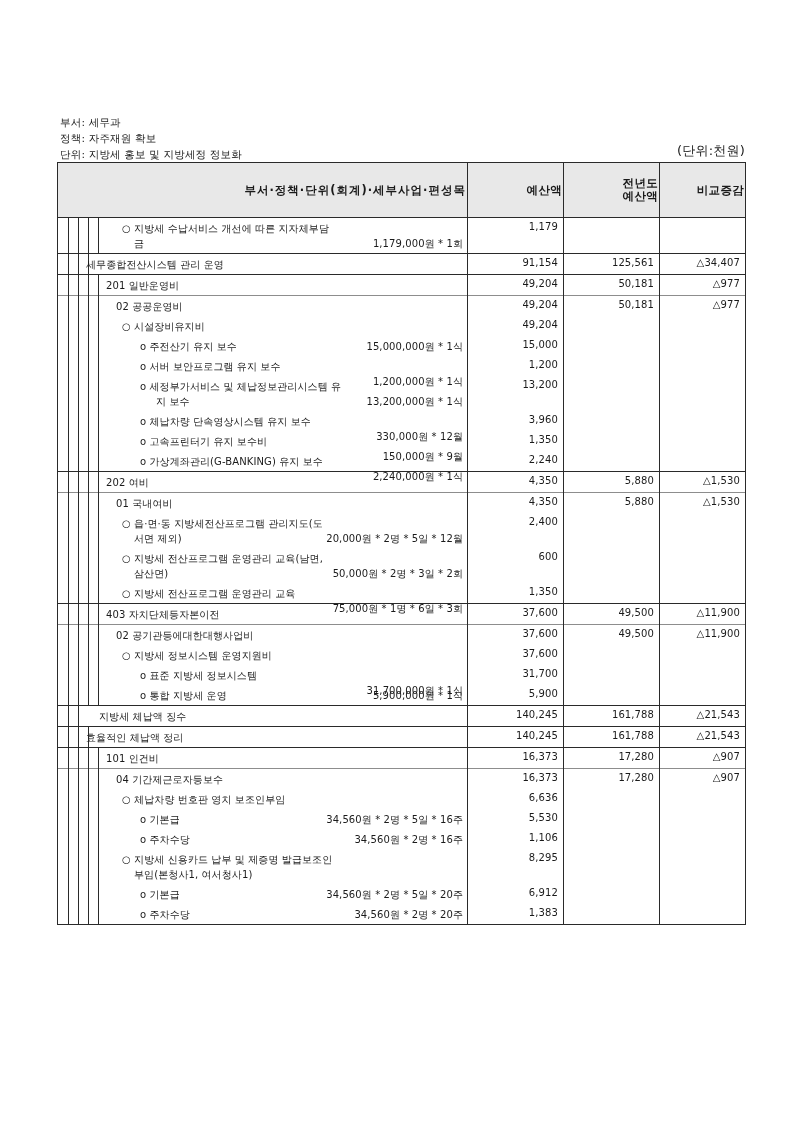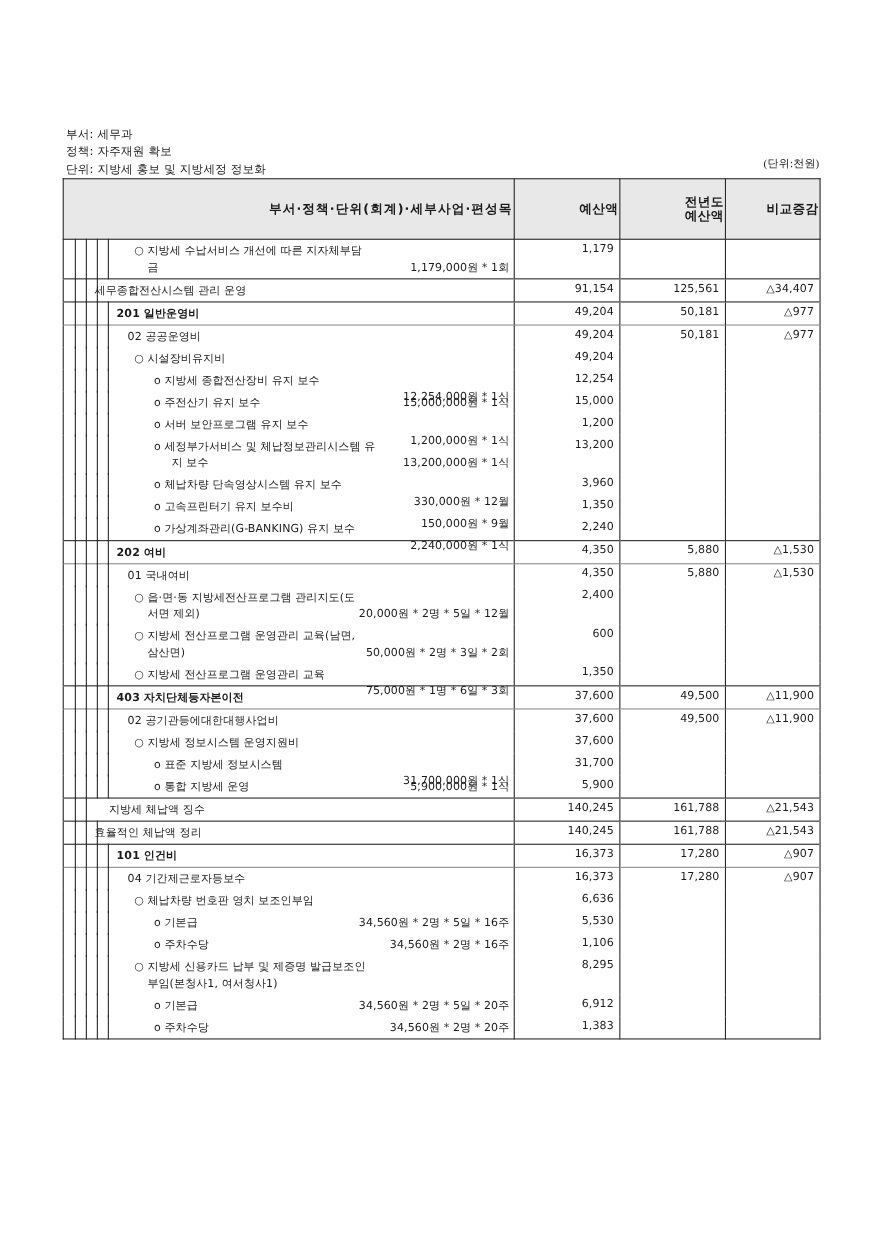--- a/index.html
+++ b/index.html
@@ -27,23 +27,22 @@
     top: 110px;
     font-size: 10.5px;
     line-height: 16px;
     letter-spacing: 0.2px;
   }
   .meta div { white-space: pre; }
   .unit-note {
     position: absolute;
     right: 55px;
     top: 138px;
-    font-size: 10px;
+    font-size: 13px;
     letter-spacing: 0.2px;
-    font-family: Liberation Serif, serif;
   }
 
   table.budget {
     position: absolute;
     left: 57px;
     top: 158px;
     width: 688px;
     border-collapse: collapse;
     table-layout: fixed;
     font-size: 10px;
@@ -113,21 +112,21 @@
     white-space: pre;
     line-height: 15px;
     letter-spacing: 0.1px;
   }
   .ntext .amt {
     position: absolute;
     right: 4px;
   }
   .lvl-unit  { margin-left: 28px; }
   .lvl-proj  { margin-left: 41px; }
-  .lvl-code  { margin-left: 48px; font-weight: bold; }
+  .lvl-code  { margin-left: 48px; }
   .lvl-sub   { margin-left: 58px; }
   .lvl-item  { margin-left: 64px; }
   .lvl-det   { margin-left: 82px; }
 
   .ln2 { display: block; }
   .ind-hang { padding-left: 12px; }
   .ind-hang2 { padding-left: 16px; }
 </style>
 </head>
 <body>
@@ -227,34 +226,20 @@
           <td class="num"></td>
           <td class="num"></td>
         </tr>
         <tr>
           <td class="name-cell">
             <div class="nwrap">
               <div class="guide g1"></div>
               <div class="guide g2"></div>
               <div class="guide g3"></div>
               <div class="guide g4"></div>
-              <div class="ntext lvl-det"><span class="ln2">ᴏ 지방세 종합전산장비 유지 보수</span><span class="ln2"><span class="amt">12,254,000원 * 1식</span></span></div>
-            </div>
-          </td>
-          <td class="num">12,254</td>
-          <td class="num"></td>
-          <td class="num"></td>
-        </tr>
-        <tr>
-          <td class="name-cell">
-            <div class="nwrap">
-              <div class="guide g1"></div>
-              <div class="guide g2"></div>
-              <div class="guide g3"></div>
-              <div class="guide g4"></div>
               <div class="ntext lvl-det"><span class="ln2">ᴏ 주전산기 유지 보수<span class="amt">15,000,000원 * 1식</span></span></div>
             </div>
           </td>
           <td class="num">15,000</td>
           <td class="num"></td>
           <td class="num"></td>
         </tr>
         <tr>
           <td class="name-cell">
             <div class="nwrap">

